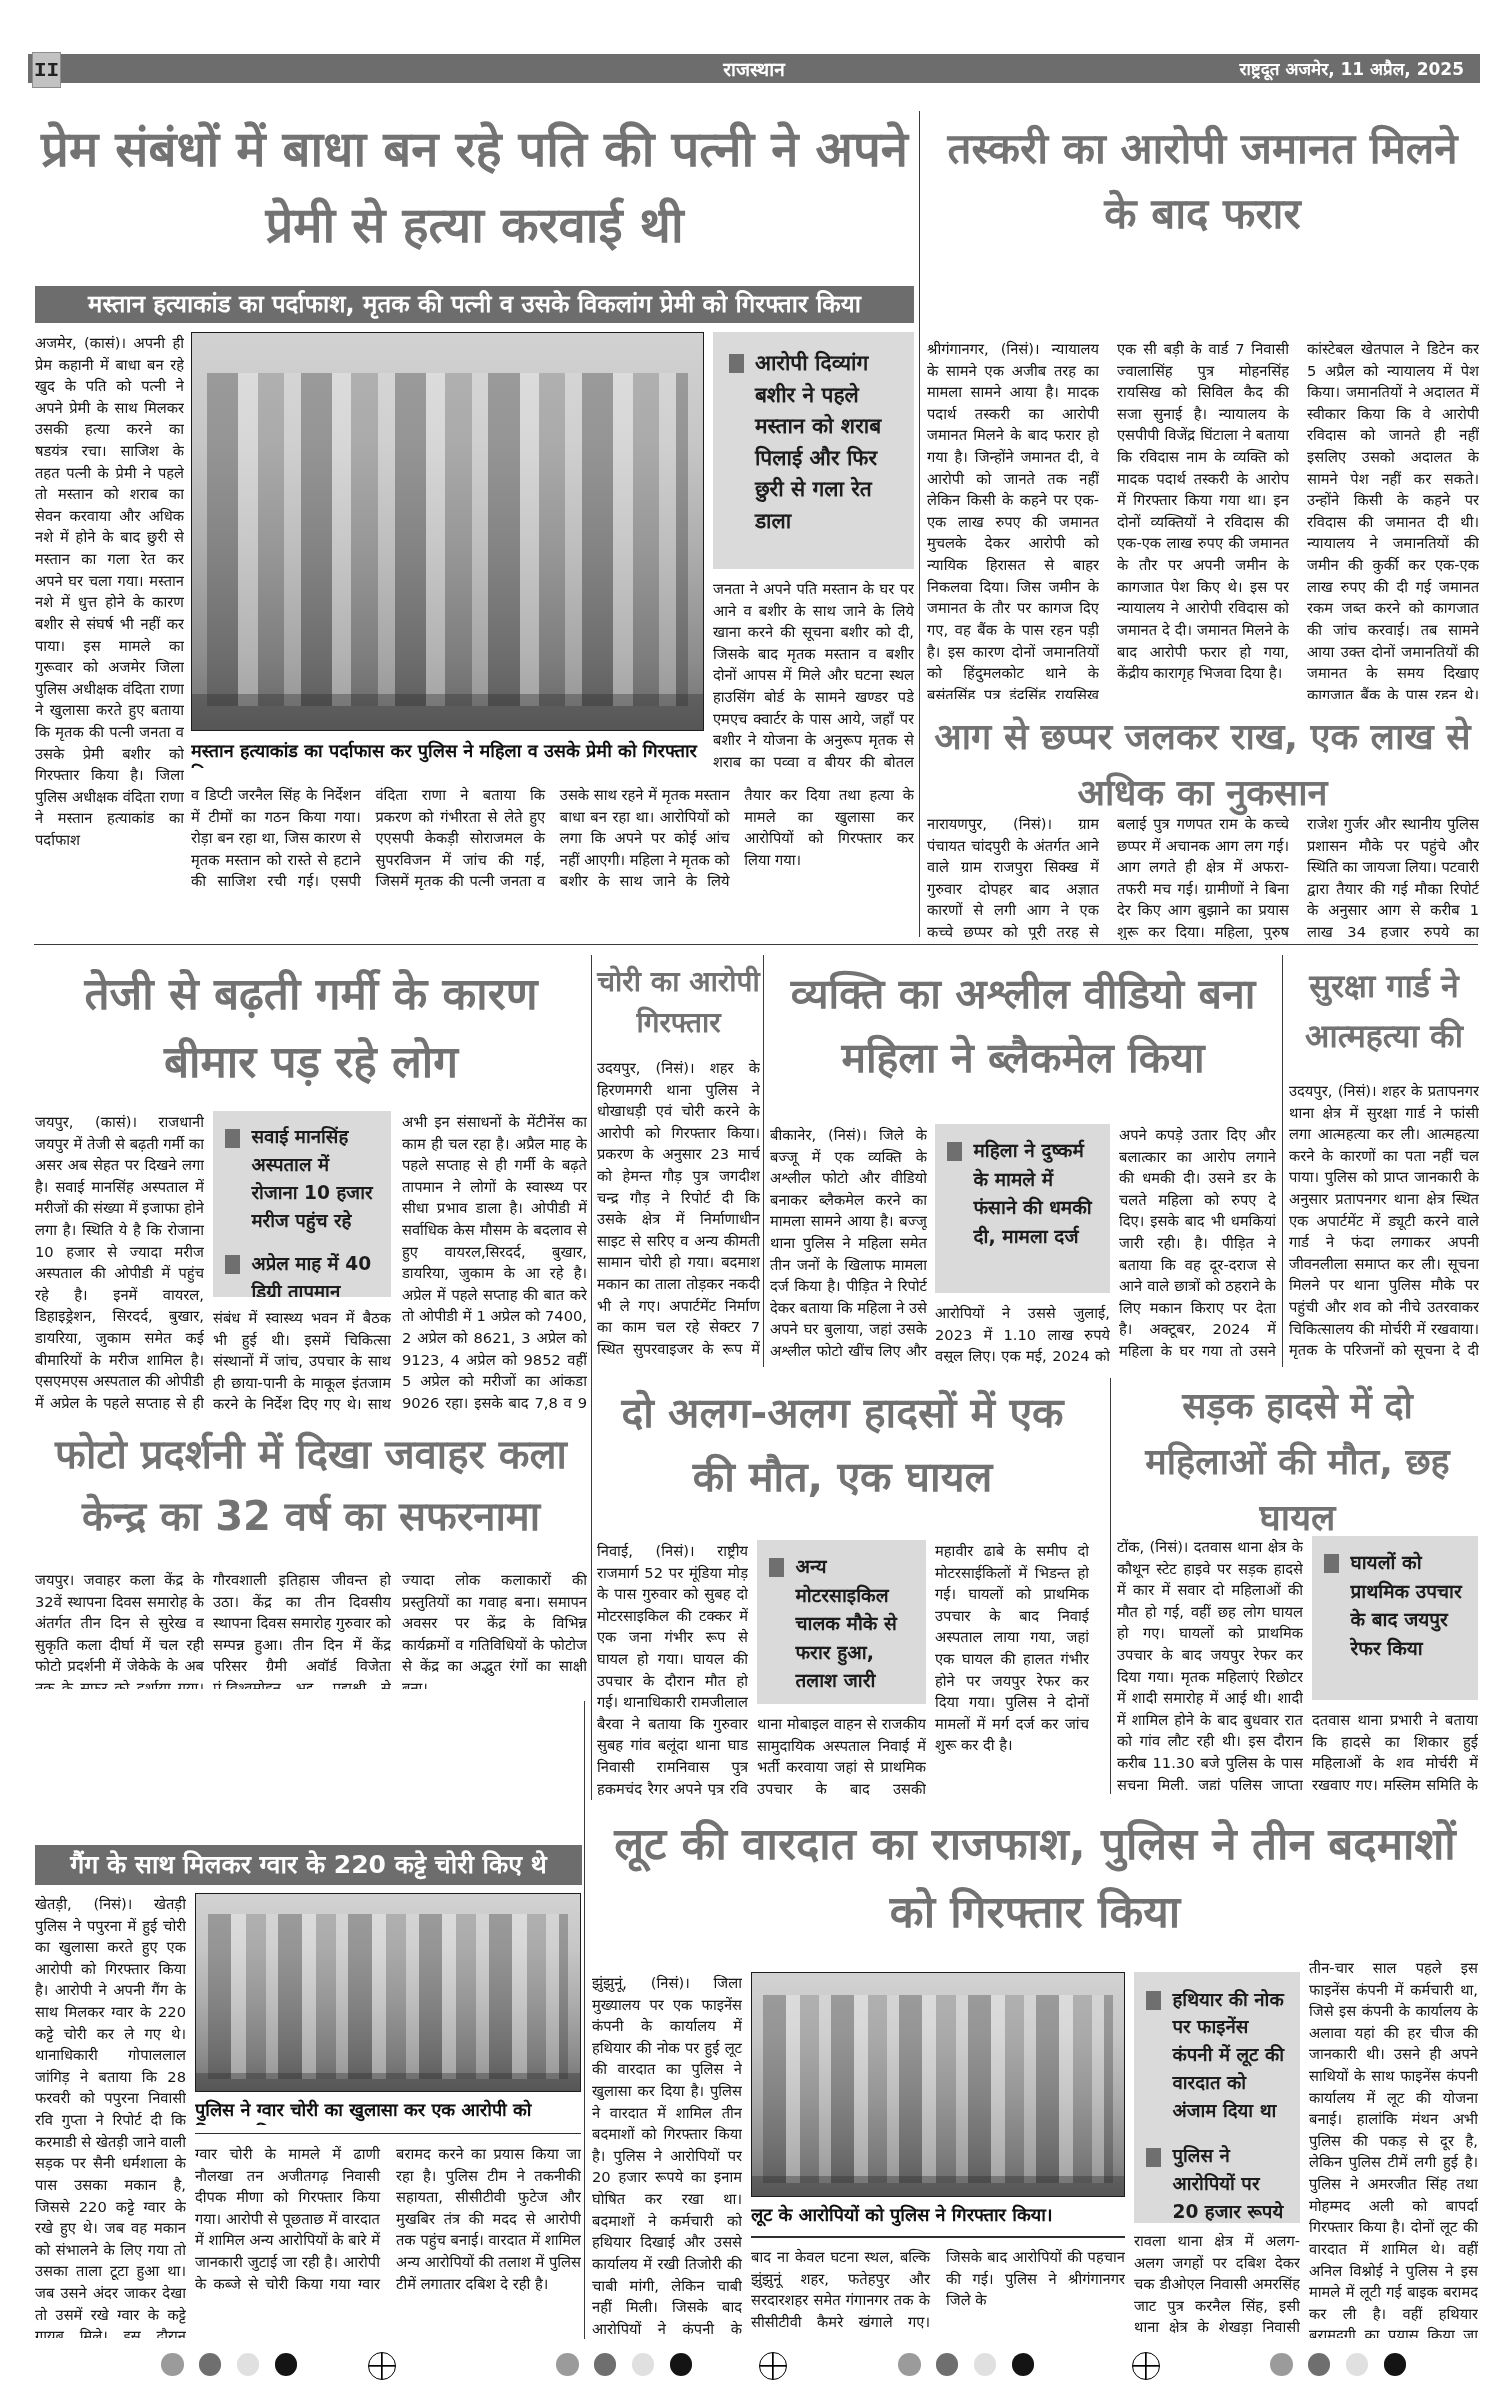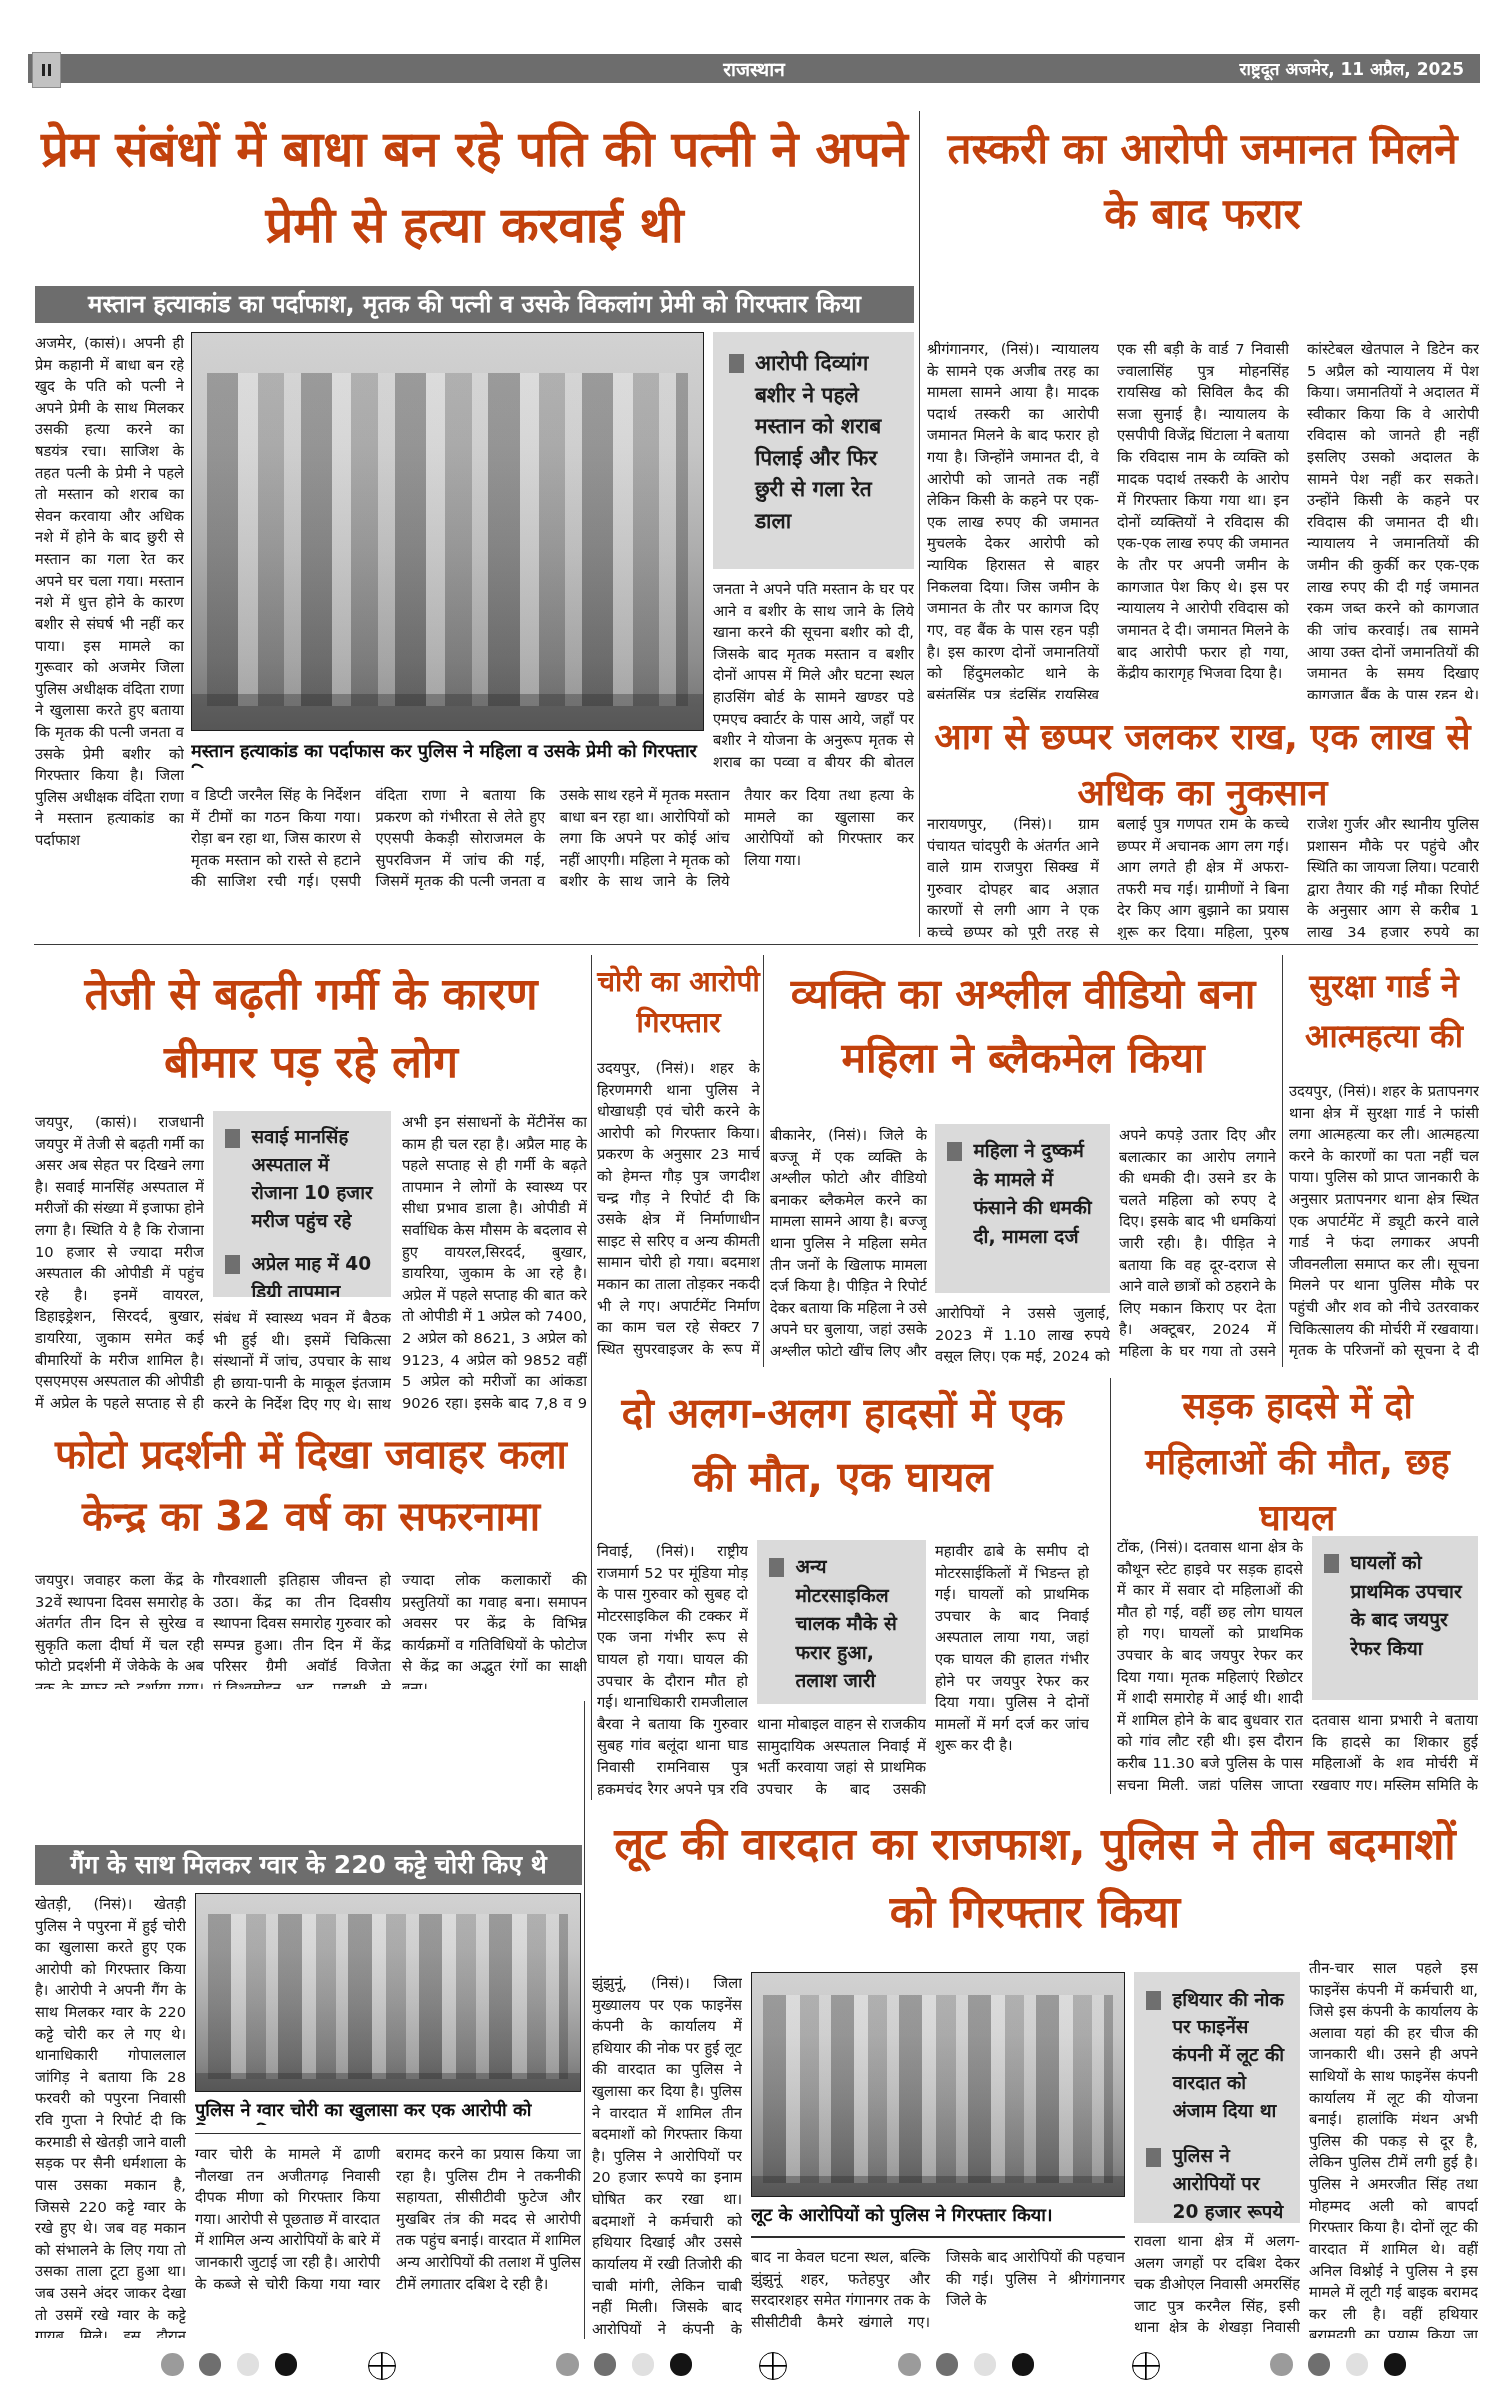--- a/index.html
+++ b/index.html
@@ -1,19 +1,19 @@
 <!DOCTYPE html>
 <html style="font-size:9px"><head>
 <meta charset="utf-8">
 <style>
   html,body{margin:0;padding:0;background:#e8e8e8;}
   #page{position:relative;width:1512px;height:2401px;background:#ffffff;
         font-family:"DejaVu Sans","Liberation Sans",sans-serif;color:#141414;overflow:hidden;}
   .abs{position:absolute;}
-  .hl{font-weight:bold;text-align:center;color:#c2410c;line-height:1.55;
+  .hl{font-weight:bold;text-align:center;color:#737373;line-height:1.55;
       font-family:"DejaVu Sans","Liberation Sans",sans-serif;}
   .subbar{background:#6d6d6d;color:#ffffff;font-weight:bold;text-align:center;
           display:flex;align-items:center;justify-content:center;line-height:1.35;}
   .btxt{font-size:14.7px;line-height:1.47;text-align:justify;overflow:hidden;color:#161616;}
   .gbox{background:#dadada;overflow:hidden;padding:16px 13.6px;box-sizing:border-box;}
   .grow{display:flex;align-items:flex-start;font-weight:bold;color:#1c1c1c;}
   .grow .sq{width:14.7px;height:19px;background:#6f6f6f;margin:5.6px 11.3px 0 2.3px;flex:none;}
   .grow .gt{font-size:21px;line-height:1.5;text-align:left;}
   .photo{border:1.7px solid #1c1c1c;box-sizing:border-box;
      background:linear-gradient(180deg,#d2d2d2 0%,#c6c6c6 28%,#adadad 55%,#8d8d8d 82%,#6f6f6f 100%);
@@ -43,21 +43,21 @@
 <div id="page">
 
   <div class="abs hdrbar" style="left:28px;top:54px;width:1452px;height:29px;">
     <div class="abs" style="left:359px;top:0;width:734px;height:29px;display:flex;align-items:center;justify-content:center;font-size:19px;font-weight:bold;left:359px;width:734px;">
       <span>राजस्थान</span>
     </div>
     <div class="abs" style="right:16px;top:0;height:29px;display:flex;align-items:center;font-size:17px;font-weight:bold;">
       <span>राष्ट्रदूत अजमेर, 11 अप्रैल, 2025</span>
     </div>
   </div>
-  <div class="abs hdrbox" style="left:32px;top:52px;width:27px;height:34px;font-size:16px;">
+  <div class="abs hdrbox" style="left:32px;top:52px;width:27px;height:34px;font-size:21px;font-family:Liberation Mono, monospace;">
     <span>II</span>
   </div>
 
   <div class="abs hl" style="left:35px;top:112px;width:879px;height:169px;font-size:49px;">प्रेम संबंधों में बाधा बन रहे पति की पत्नी ने अपने प्रेमी से हत्या करवाई थी</div>
   <div class="abs subbar" style="left:35px;top:286px;width:879px;height:37px;font-size:24px;">मस्तान हत्याकांड का पर्दाफाश, मृतक की पत्नी व उसके विकलांग प्रेमी को गिरफ्तार किया</div>
 
   <div class="abs btxt" style="left:35px;top:332px;width:149px;height:600px;">अजमेर, (कासं)। अपनी ही प्रेम कहानी में बाधा बन रहे खुद के पति को पत्नी ने अपने प्रेमी के साथ मिलकर उसकी हत्या करने का षडयंत्र रचा। साजिश के तहत पत्नी के प्रेमी ने पहले तो मस्तान को शराब का सेवन करवाया और अधिक नशे में होने के बाद छुरी से मस्तान का गला रेत कर अपने घर चला गया। मस्तान नशे में धुत्त होने के कारण बशीर से संघर्ष भी नहीं कर पाया। इस मामले का गुरूवार को अजमेर जिला पुलिस अधीक्षक वंदिता राणा ने खुलासा करते हुए बताया कि मृतक की पत्नी जनता व उसके प्रेमी बशीर को गिरफ्तार किया है। जिला पुलिस अधीक्षक वंदिता राणा ने मस्तान हत्याकांड का पर्दाफाश</div>
 
   <div class="photo" style="left:191px;top:332px;width:513px;height:399px;"></div>
   <div class="abs caption" style="left:191px;top:739px;width:513px;height:29px;">मस्तान हत्याकांड का पर्दाफास कर पुलिस ने महिला व उसके प्रेमी को गिरफ्तार किया।</div>

